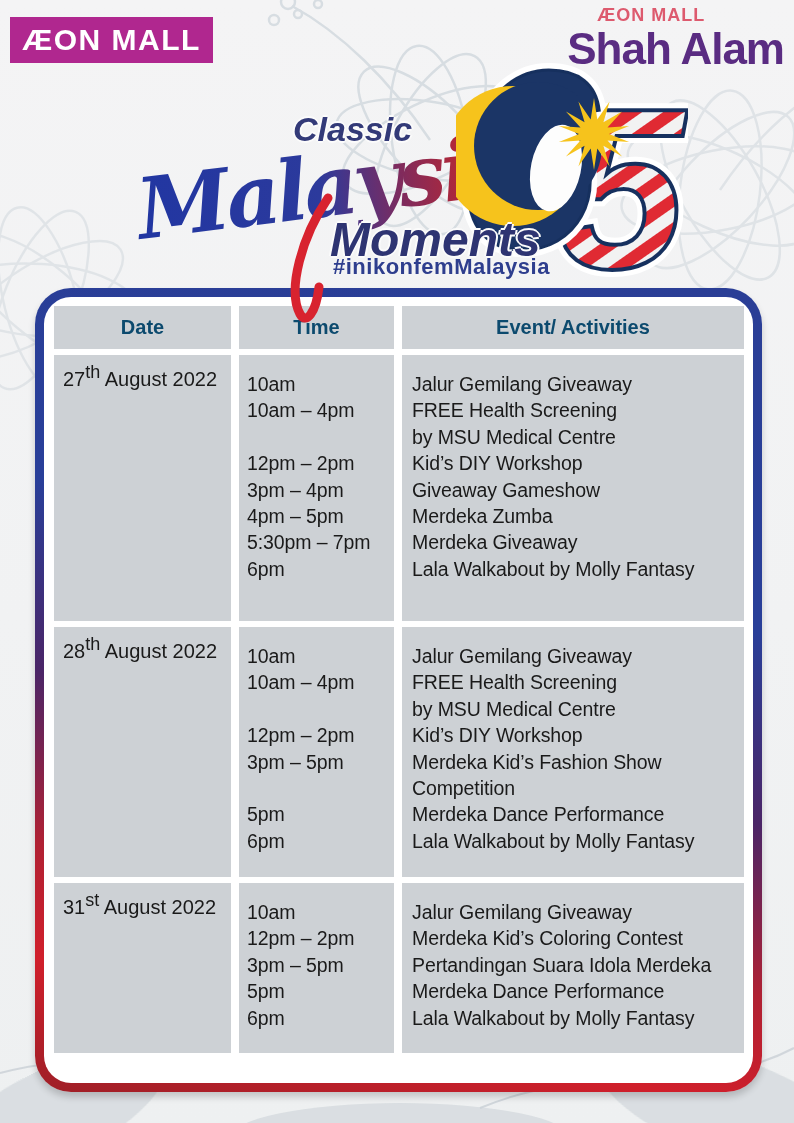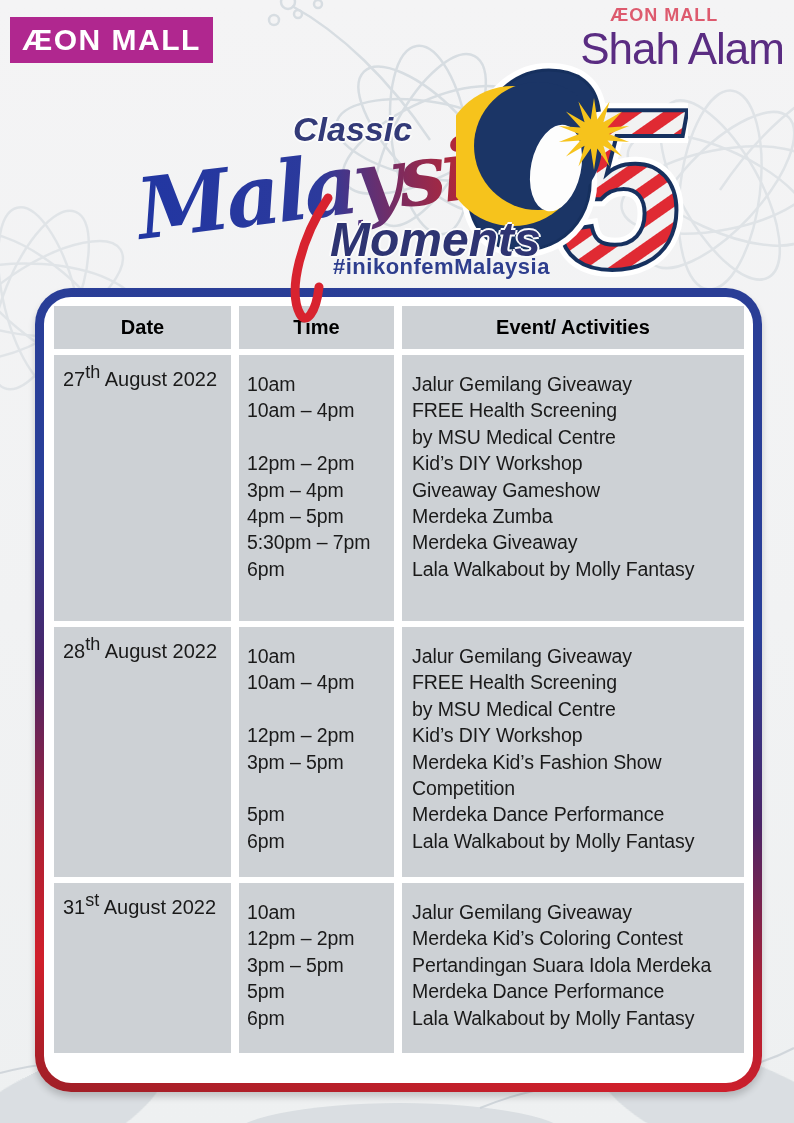--- a/index.html
+++ b/index.html
@@ -12,21 +12,21 @@
 
   
   .aeon-box{
     position:absolute;left:10px;top:17px;width:203px;height:46px;
     background:#b0278f;color:#fff;display:flex;align-items:center;justify-content:center;
     font-size:30px;font-weight:bold;letter-spacing:1.5px;z-index:3;
   }
   
   .sa-block{position:absolute;right:10px;top:5px;z-index:3;text-align:left;}
   .sa-top{font-size:18px;font-weight:bold;color:#dd5a6e;letter-spacing:1px;margin-left:30px;}
-  .sa-name{font-size:44px;font-weight:normal;color:#5a2c82;letter-spacing:-1px;line-height:1.0;margin-top:1px;text-align:right;}
+  .sa-name{font-size:44px;font-weight:bold;color:#5a2c82;letter-spacing:-1px;line-height:1.0;margin-top:1px;text-align:right;}
 
   
   .classic{
     position:absolute;left:293px;top:110px;z-index:2;
     font-size:34px;font-weight:bold;font-style:italic;color:#333a78;letter-spacing:0px;
     text-shadow:2px 0 0 #fbfbfb,-2px 0 0 #fbfbfb,0 2px 0 #fbfbfb,0 -2px 0 #fbfbfb;
   }
   .malaysian{position:absolute;left:128px;top:110px;z-index:2;transform:rotate(-7deg);}
   .moments{
     position:absolute;left:330px;top:212px;z-index:4;
@@ -48,21 +48,21 @@
     width:100%;height:100%;background:#ffffff;border-radius:27px;
     box-sizing:border-box;padding:9px 9px 0 10px;overflow:hidden;
   }
   .grid{
     display:grid;width:690px;
     grid-template-columns:177px 155px 342px;
     grid-template-rows:43px 266px 250px 170px;
     row-gap:6px;column-gap:8px;
   }
   .cell{background:#cdd1d5;color:#1a1a1a;box-sizing:border-box;}
-  .cell.head{display:flex;align-items:center;justify-content:center;font-size:20px;font-weight:bold;color:#000000;}
+  .cell.head{display:flex;align-items:center;justify-content:center;font-size:20px;font-weight:bold;color:#0c4a6e;}
   .date-cell{font-size:20px;padding:13px 4px 0 9px;}
   .date-cell sup{font-size:18px;line-height:0;}
   .lines{font-size:19.5px;line-height:26.4px;padding-top:16px;letter-spacing:-0.1px;}
   .time-cell{padding-left:8px;}
   .event-cell{padding-left:10px;}
 </style>
 </head>
 <body>
 
 <div class="canvas">

